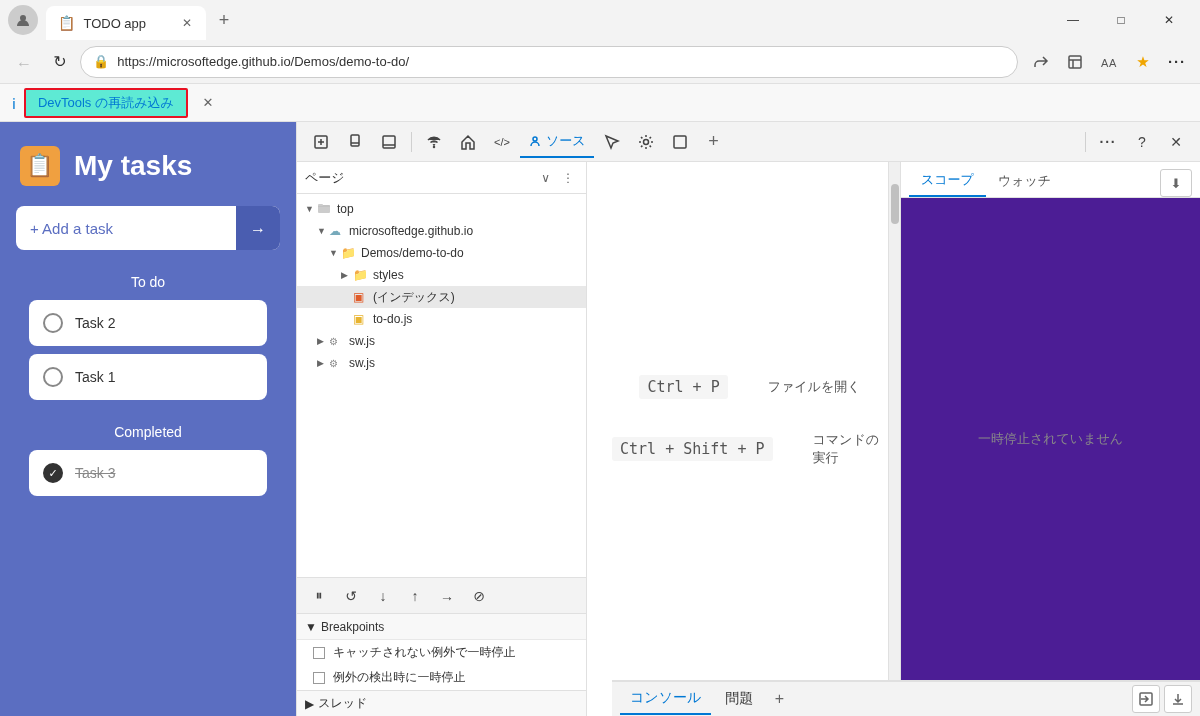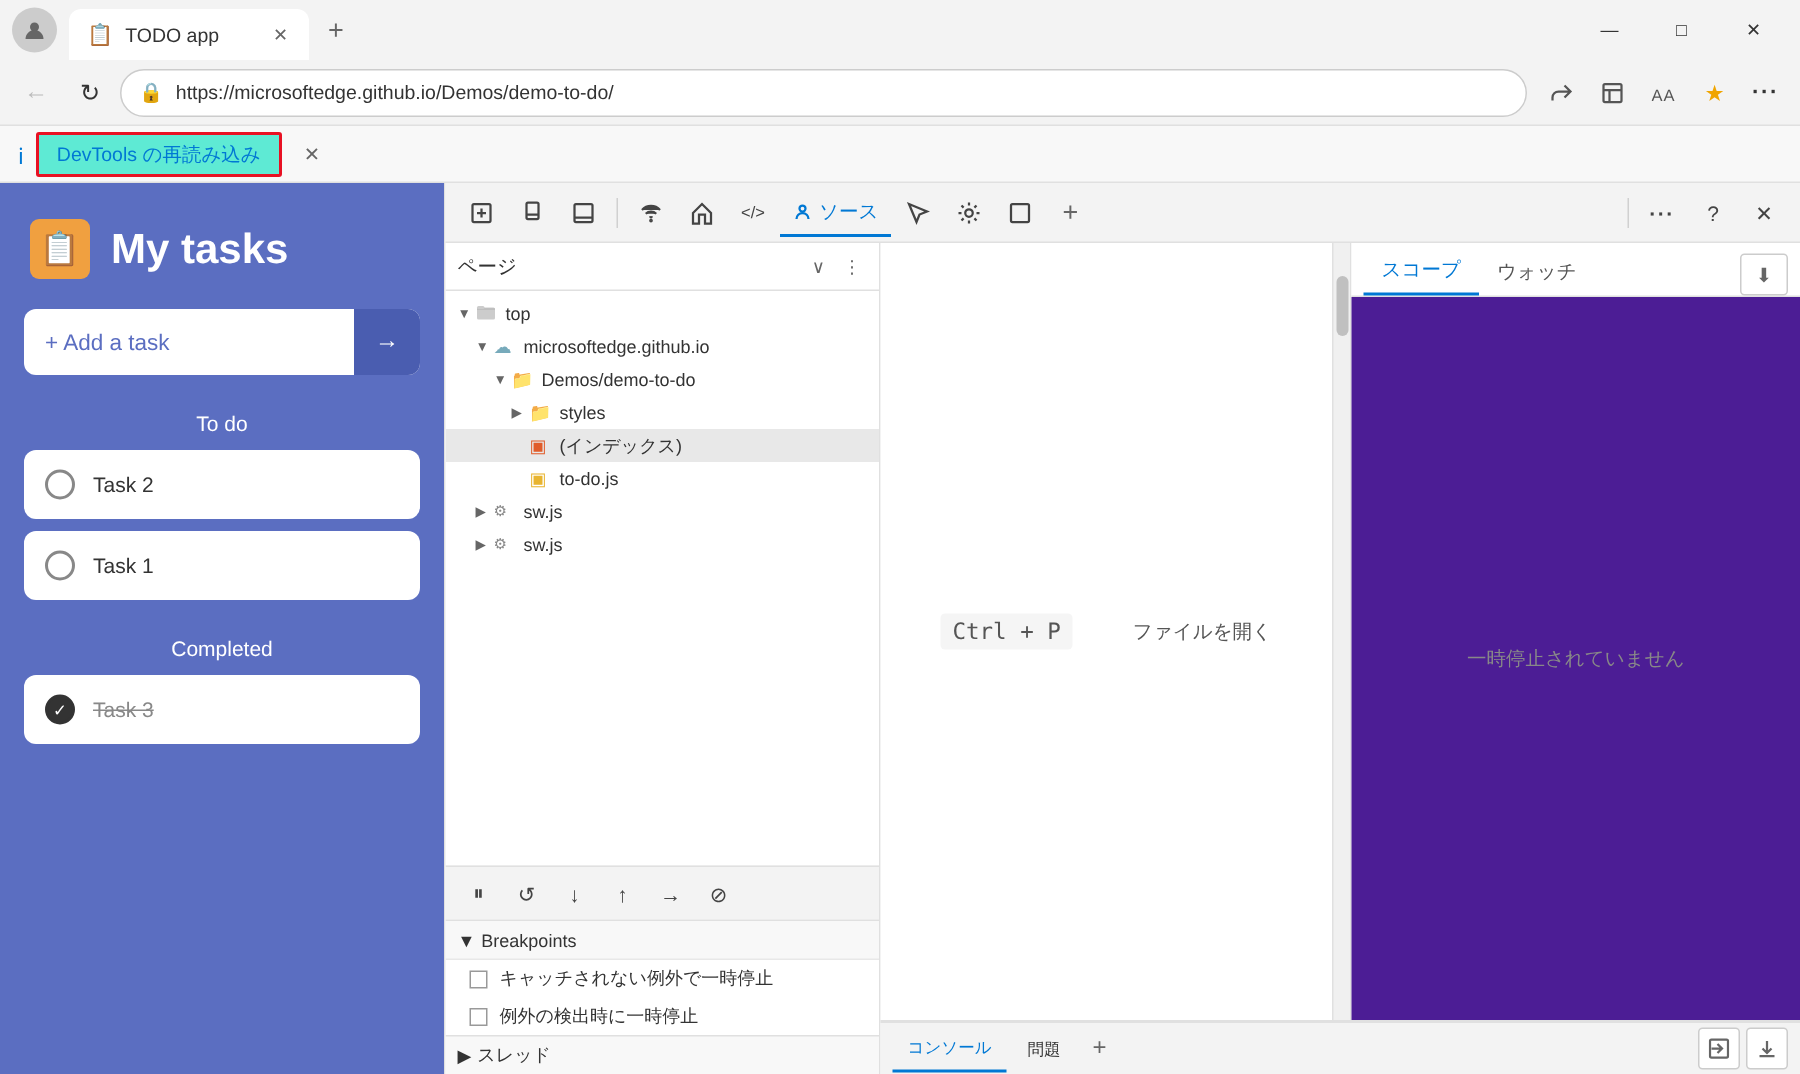--- a/index.html
+++ b/index.html
@@ -45,40 +45,40 @@
     
     .todo-panel { width: 296px; background: #5b6ec1; display: flex; flex-direction: column; flex-shrink: 0; padding: 0; }
     .todo-header { padding: 24px 20px 20px; display: flex; align-items: center; gap: 14px; }
     .todo-logo { width: 40px; height: 40px; background: #f0a040; border-radius: 6px; display: flex; align-items: center; justify-content: center; font-size: 22px; color: white; flex-shrink: 0; }
     .todo-title { color: white; font-size: 28px; font-weight: 700; }
     .add-task-row { margin: 0 16px 16px; display: flex; align-items: center; background: white; border-radius: 8px; overflow: hidden; height: 44px; }
     .add-task-btn-text { flex: 1; display: flex; align-items: center; gap: 8px; padding: 0 14px; color: #5b6ec1; font-size: 15px; font-weight: 500; cursor: pointer; }
     .add-task-arrow { width: 44px; height: 44px; background: #4a5db0; display: flex; align-items: center; justify-content: center; color: white; font-size: 16px; cursor: pointer; flex-shrink: 0; }
 
     .section-label { color: white; font-size: 14px; text-align: center; padding: 8px 0 10px; font-weight: 400; }
-    .task-item { margin: 0 16px 8px; background: white; border-radius: 8px; height: 46px; display: flex; align-items: center; padding: 0 14px; gap: 12px; }
+    .task-item { margin: 0 29px 8px; background: white; border-radius: 8px; height: 46px; display: flex; align-items: center; padding: 0 14px; gap: 12px; }
     .task-checkbox { width: 20px; height: 20px; border-radius: 50%; border: 2px solid #888; display: flex; align-items: center; justify-content: center; flex-shrink: 0; }
     .task-checkbox.checked { background: #333; border-color: #333; color: white; font-size: 11px; }
     .task-text { font-size: 14px; color: #333; }
     .task-text.strikethrough { text-decoration: line-through; color: #888; }
 
     .section-completed { margin-top: 8px; }
 
     
     .devtools-panel { flex: 1; background: white; display: flex; flex-direction: column; border-left: 1px solid #e0e0e0; }
 
     
     .devtools-toolbar { height: 40px; background: #f3f3f3; border-bottom: 1px solid #e0e0e0; display: flex; align-items: center; padding: 0 8px; gap: 2px; }
     .dt-tool { width: 32px; height: 32px; display: flex; align-items: center; justify-content: center; border-radius: 4px; cursor: pointer; color: #444; font-size: 14px; }
     .dt-tool-label { height: 32px; display: flex; align-items: center; padding: 0 8px; border-bottom: 2px solid #0078d4; color: #0078d4; font-size: 13px; cursor: pointer; gap: 4px; }
     .dt-sep { width: 1px; height: 20px; background: #d0d0d0; margin: 0 4px; }
     .dt-tool-right { margin-left: auto; }
 
     
-    .devtools-body { flex: 1; display: flex; overflow: hidden; }
+    .devtools-body { flex: 1; display: flex; overflow: hidden; gap: 25px; }
 
     
     .file-tree-panel { width: 290px; border-right: 1px solid #e0e0e0; display: flex; flex-direction: column; background: white; }
     .file-tree-header { height: 32px; display: flex; align-items: center; padding: 0 8px; border-bottom: 1px solid #e0e0e0; gap: 4px; }
     .ft-header-text { font-size: 13px; color: #333; flex: 1; }
     .ft-header-icon { color: #666; font-size: 12px; cursor: pointer; padding: 4px; }
     .file-tree-content { flex: 1; overflow: auto; padding: 4px 0; font-size: 12px; }
     .ft-item { display: flex; align-items: center; padding: 2px 0 2px 8px; cursor: pointer; color: #333; height: 22px; }
     .ft-item.highlighted { background: #e8e8e8; }
     .ft-indent { width: 12px; flex-shrink: 0; }
@@ -116,21 +116,21 @@
 
     
     .thread-header { height: 26px; display: flex; align-items: center; padding: 0 8px; font-size: 12px; color: #333; cursor: pointer; gap: 4px; border-top: 1px solid #e0e0e0; background: #f8f8f8; }
 
     
     .scrollbar-area { width: 12px; background: #f0f0f0; border-left: 1px solid #e0e0e0; display: flex; flex-direction: column; align-items: center; padding: 2px 0; }
     .scrollbar-thumb { width: 8px; height: 40px; background: #c0c0c0; border-radius: 4px; margin-top: 20px; }
 
     
     .console-bar { height: 36px; background: #f3f3f3; border-top: 2px solid #e0e0e0; display: flex; align-items: center; padding: 0 8px; gap: 4px; }
-    .console-tab { padding: 0 10px; height: 32px; display: flex; align-items: center; font-size: 11px; color: #333; cursor: pointer; }
+    .console-tab { padding: 0 10px; height: 32px; display: flex; align-items: center; font-size: 14px; color: #333; cursor: pointer; }
     .console-tab.active { border-bottom: 2px solid #0078d4; color: #0078d4; }
     .console-add { width: 24px; height: 24px; display: flex; align-items: center; justify-content: center; color: #666; font-size: 16px; cursor: pointer; }
     .console-right { margin-left: auto; display: flex; align-items: center; gap: 4px; }
     .console-icon-btn { width: 28px; height: 28px; display: flex; align-items: center; justify-content: center; border-radius: 3px; cursor: pointer; color: #666; font-size: 14px; border: 1px solid #ccc; background: white; }
   </style>
 </head>
 <body>
 
 <div class="browser-frame">
 
@@ -395,20 +395,24 @@
 
         <div style="flex:1; display:flex; flex-direction:column;">
           <div style="flex:1; display:flex; overflow:hidden;">
 
             <div class="source-view-panel">
               <div class="source-view-top">
 
                 <div class="source-hint">
                   <span class="hint-key">Ctrl + P</span>
                   <span class="hint-desc">ファイルを開く</span>
+                </div>
+                <div class="source-hint">
+                  <span class="hint-key">Ctrl + Shift + P</span>
+                  <span class="hint-desc">コマンドの実行</span>
                 </div>
               </div>
             </div>
 
             <div class="scrollbar-area">
               <div class="scrollbar-thumb"></div>
             </div>
 
             <div class="right-panel">
               <div class="right-tabs">

